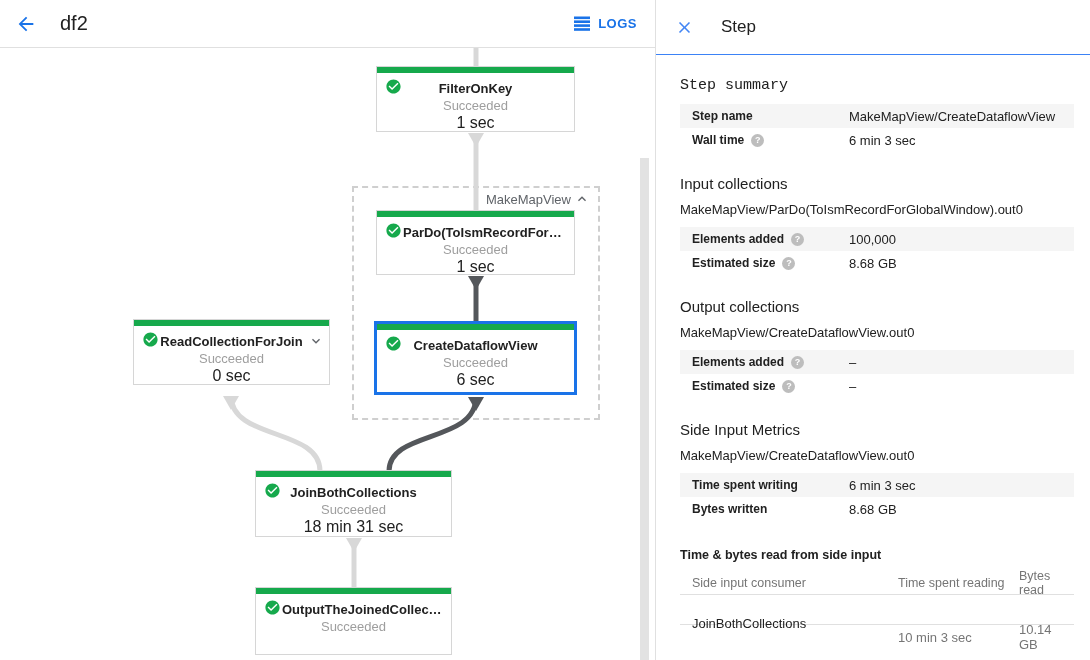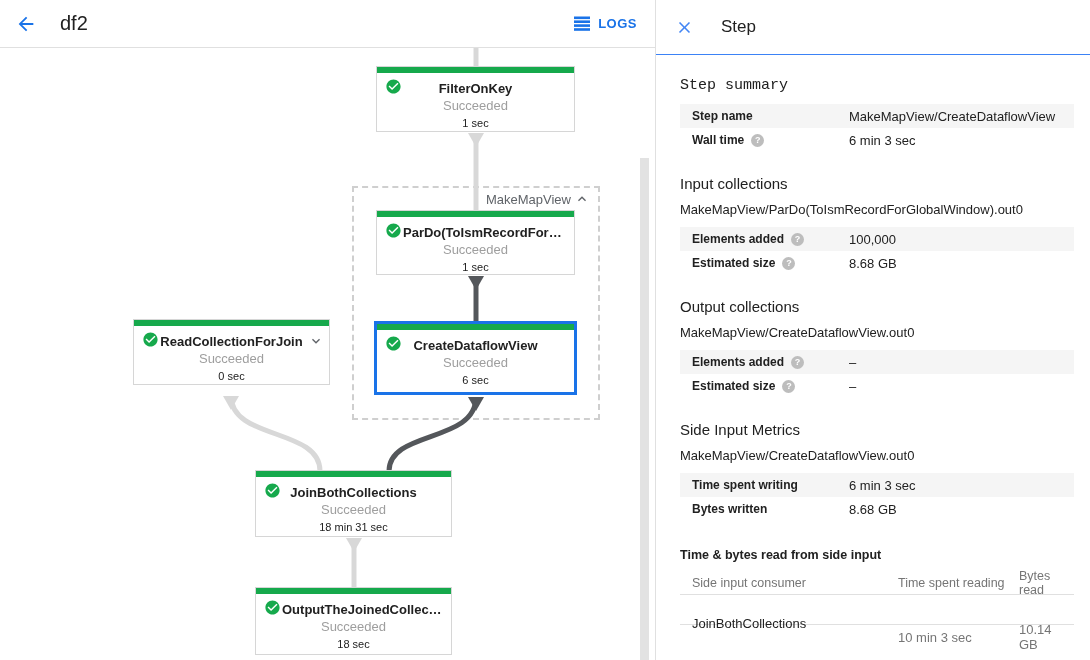--- a/index.html
+++ b/index.html
@@ -34,21 +34,21 @@
   }
 
   .node {
     position:absolute; background:#fff; border:1px solid #d6d6d6; z-index:3;
     text-align:center; cursor:pointer;
   }
   .node .nbar { height:6px; background:#16a94c; width:100%; }
   .node .ncheck { position:absolute; left:8px; top:11px; width:17px; height:17px; }
   .node .ntitle { margin-top:8px; font-size:13px; font-weight:bold; color:#212121; line-height:16px; padding:0 26px; white-space:nowrap; overflow:hidden; }
   .node .nstatus { font-size:13px; color:#9e9e9e; line-height:16px; margin-top:1px; }
-  .node .ntime { font-size:11px; color:#212121; line-height:16px; margin-top:1px; }
+  .node .ntime { font-size:16px; color:#212121; line-height:16px; margin-top:1px; }
   .node.selected { border:3px solid #1a73e8; }
   .node .nchevron { position:absolute; right:5px; top:13px; width:16px; height:16px; }
 
   .gscrollbar { position:absolute; left:640px; top:158px; width:9px; height:502px; background:#e2e2e2; z-index:6; cursor:pointer; }
 
   
   .panel {
     position:absolute; left:655px; top:0; width:435px; height:660px; background:#fff;
     border-left:1px solid #e0e0e0; z-index:20;
   }
@@ -163,21 +163,20 @@
       <div class="ntime">18 min 31 sec</div>
     </div>
 
     <div class="node" style="left:255px;top:587px;width:197px;height:68px;">
       <div class="nbar"></div>
       <svg class="ncheck" viewBox="0 0 24 24">
           <path fill="#16a94c" d="M12 2C6.48 2 2 6.48 2 12s4.48 10 10 10 10-4.48 10-10S17.52 2 12 2zm-2 15l-5-5 1.41-1.41L10 14.17l7.59-7.59L19 8l-9 9z"></path>
         </svg>
       <div class="ntitle">OutputTheJoinedCollec…</div>
       <div class="nstatus">Succeeded</div>
-      <div class="ntime">18 sec</div>
     </div>
 
     <div class="gscrollbar"></div>
 
     <div class="graph-header">
       <div class="back-btn">
         <svg width="22" height="22" viewBox="0 0 24 24">
             <path fill="#1a73e8" d="M20 11H7.83l5.59-5.59L12 4l-8 8 8 8 1.41-1.41L7.83 13H20v-2z"></path>
           </svg>
       </div>

